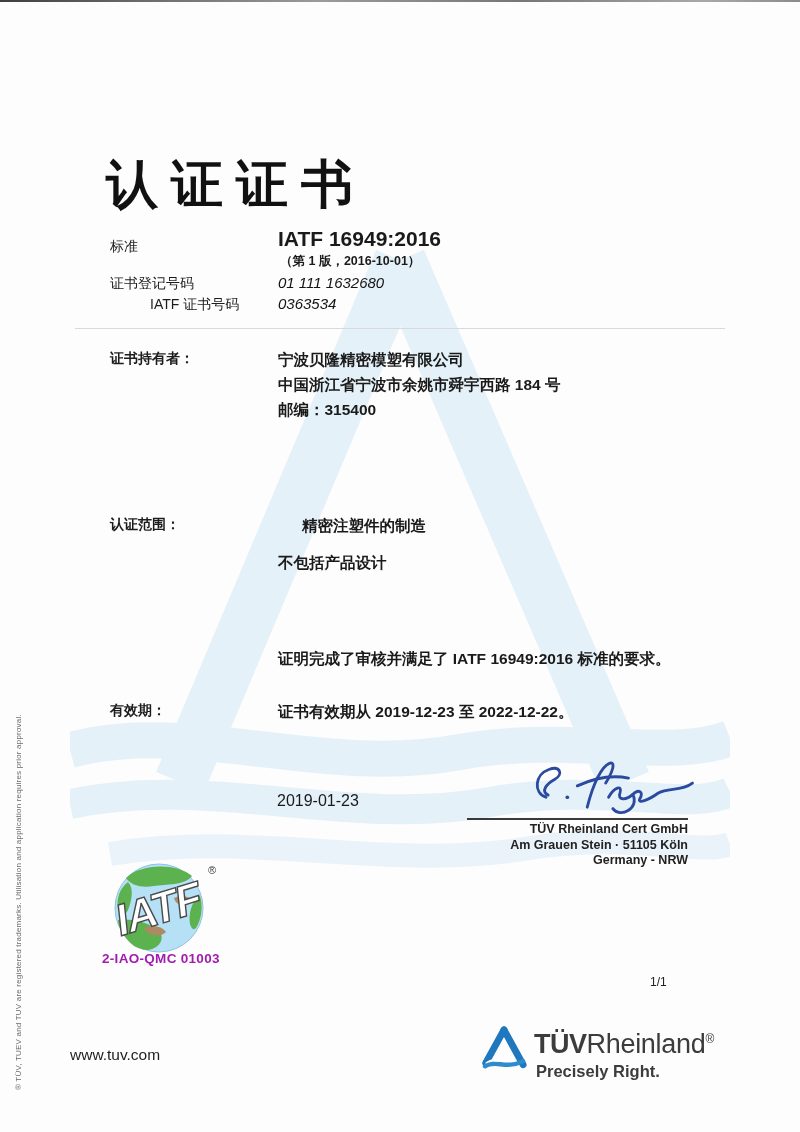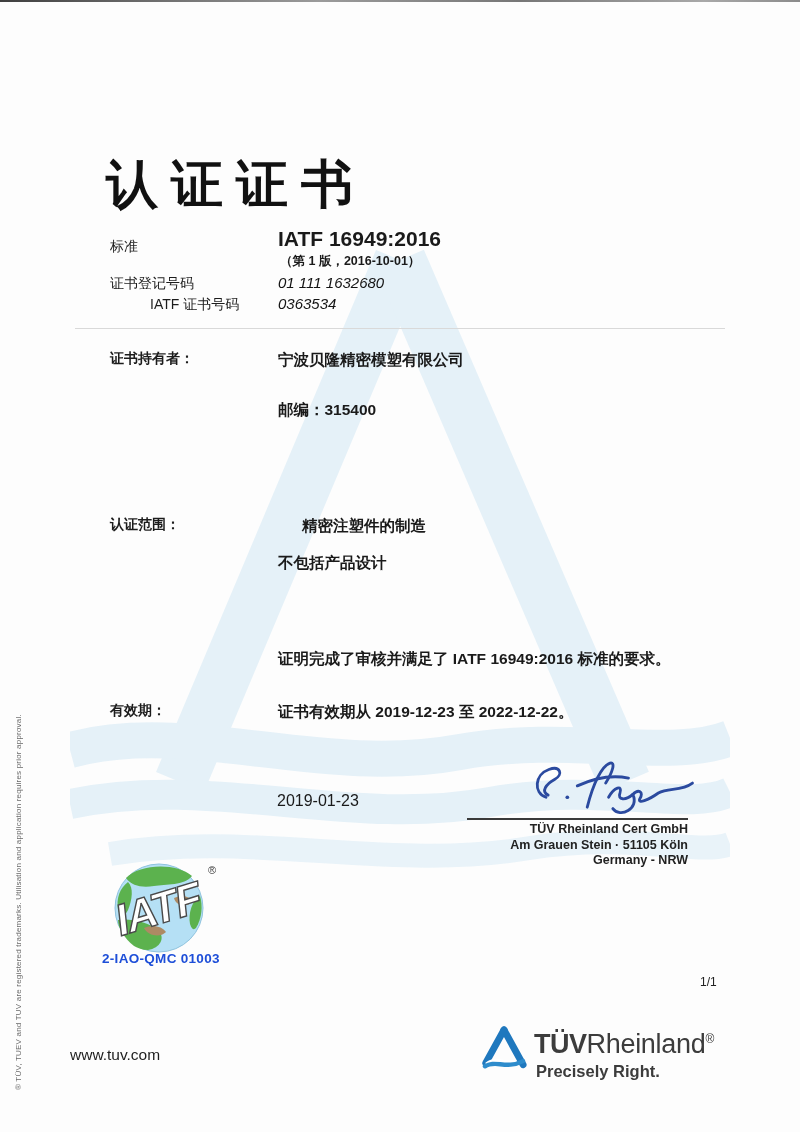--- a/index.html
+++ b/index.html
@@ -24,22 +24,22 @@
 
   .std-value { left:278px; top:227px; font-size:21px; font-weight:700; }
   .std-edition { left:280px; top:253px; font-size:12.5px; font-weight:700; }
   .divider { left:75px; top:328px; width:650px; height:1px; background:#d9d9d9; }
 
   .cjk15 { font-size:15.5px; font-weight:700; line-height:25px; }
 
   .sig-line { left:467px; top:818px; width:221px; height:2px; background:#3a3a3a; }
   .issuer { left:428px; top:822px; width:260px; text-align:right; font-size:12.5px; line-height:15.5px; color:#222; font-weight:600; }
 
-  .iatf-caption { left:102px; top:951px; width:180px; font-size:13.5px; font-weight:600; letter-spacing:.3px; color:#1d4ed8; }
-  .pagenum { left:700px; top:975px; font-size:12px; color:#222; }
+  .iatf-caption { left:102px; top:951px; width:180px; font-size:13.5px; font-weight:600; letter-spacing:.3px; color:#a21caf; }
+  .pagenum { left:650px; top:975px; font-size:12px; color:#222; }
 
   .website { left:70px; top:1046px; font-size:15.5px; color:#1e1e1e; }
   .brand { left:534px; top:1029px; font-size:27px; color:#3c3c3c; white-space:nowrap; }
   .brand .b1 { font-weight:800; letter-spacing:-.5px; }
   .brand .b2 { font-weight:400; letter-spacing:-.3px; }
   .brand sup { font-size:12px; font-weight:400; }
   .tagline { left:536px; top:1062px; font-size:16.5px; font-weight:600; color:#3c3c3c; }
 
   .sidenote {
     left:14px; top:1090px; width:400px;
@@ -73,20 +73,21 @@
     <div class="abs label" style="left:110px; top:275px;">证书登记号码</div>
     <div class="abs val" style="left:278px; top:274px;">01 111 1632680</div>
 
     <div class="abs label" style="left:110px; top:296px;margin-left:40px;">IATF 证书号码</div>
     <div class="abs val" style="left:278px; top:295px;">0363534</div>
 
     <div class="abs divider"></div>
 
     <div class="abs label" style="left:110px; top:350px; font-weight:600;">证书持有者：</div>
     <div class="abs cjk15" style="left:278px; top:347px;">宁波贝隆精密模塑有限公司</div>
+    <div class="abs cjk15" style="left:278px; top:372px;">中国浙江省宁波市余姚市舜宇西路 184 号</div>
     <div class="abs cjk15" style="left:278px; top:397px;">邮编：315400</div>
 
     <div class="abs label" style="left:110px; top:516px; font-weight:600;">认证范围：</div>
     <div class="abs cjk15" style="left:278px; top:513px;margin-left:24px;">精密注塑件的制造</div>
     <div class="abs cjk15" style="left:278px; top:550px;">不包括产品设计</div>
 
     <div class="abs cjk15" style="left:278px; top:646px;">证明完成了审核并满足了 IATF 16949:2016 标准的要求。</div>
 
     <div class="abs label" style="left:110px; top:702px; font-weight:600;">有效期：</div>
     <div class="abs cjk15" style="left:278px; top:699px;">证书有效期从 2019-12-23 至 2022-12-22。</div>

